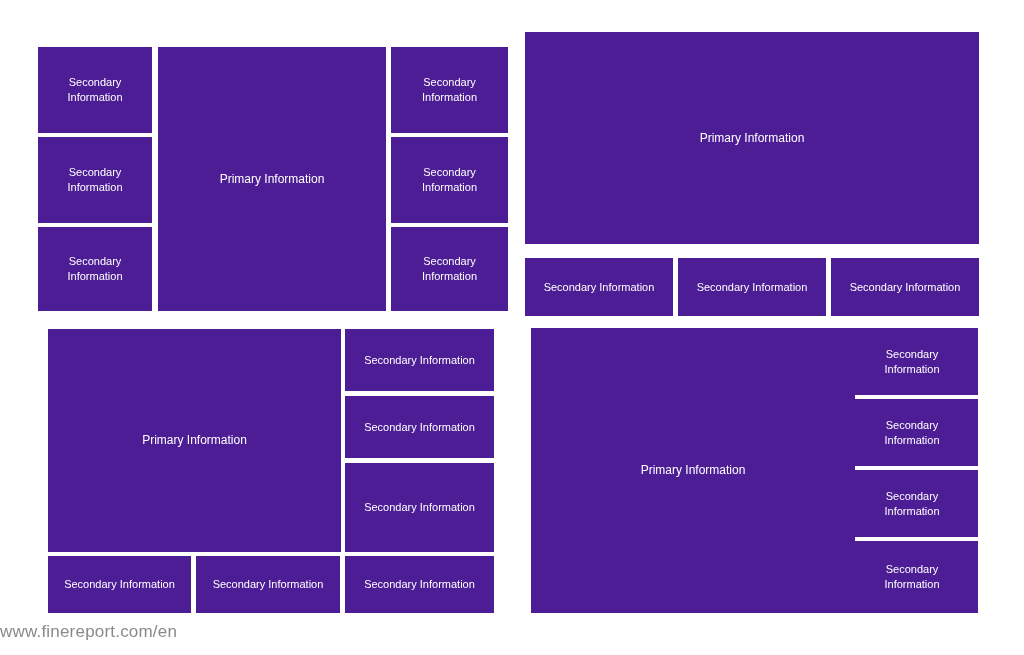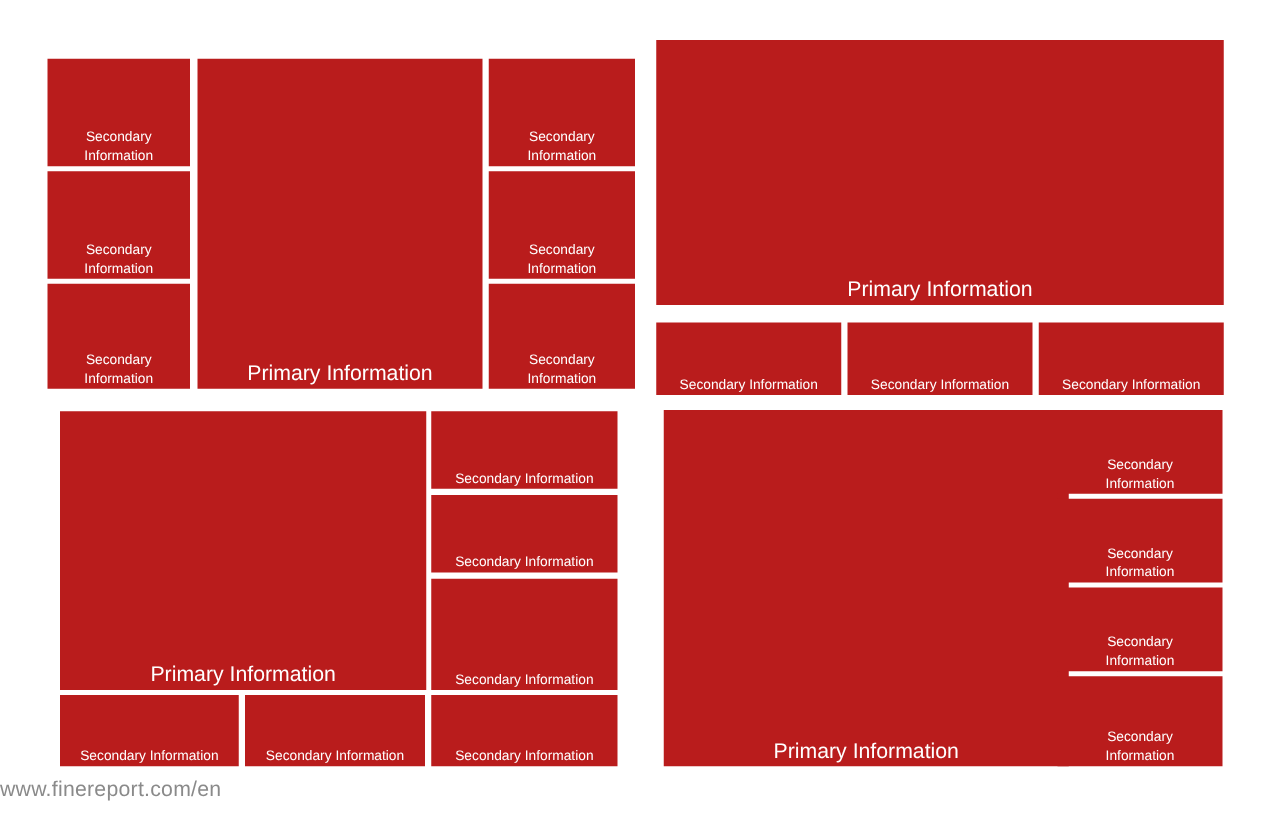--- a/index.html
+++ b/index.html
@@ -23,33 +23,33 @@
     width: 1024px;
     height: 655px;
   }
 
   .quadrant {
     position: absolute;
   }
 
   .block {
     position: absolute;
-    background: #b91c1c;
+    background: #4c1d95;
     color: #ffffff;
     display: flex;
-    align-items: flex-end;
+    align-items: center;
     justify-content: center;
     text-align: center;
     box-sizing: border-box;
     line-height: 1.35;
     -webkit-font-smoothing: antialiased;
   }
 
   .block.primary {
-    font-size: 17px;
+    font-size: 12px;
   }
 
   .block.secondary {
     font-size: 11px;
   }
 
   .block .label {
     display: block;
     padding: 0 6px;
     white-space: pre-line;

